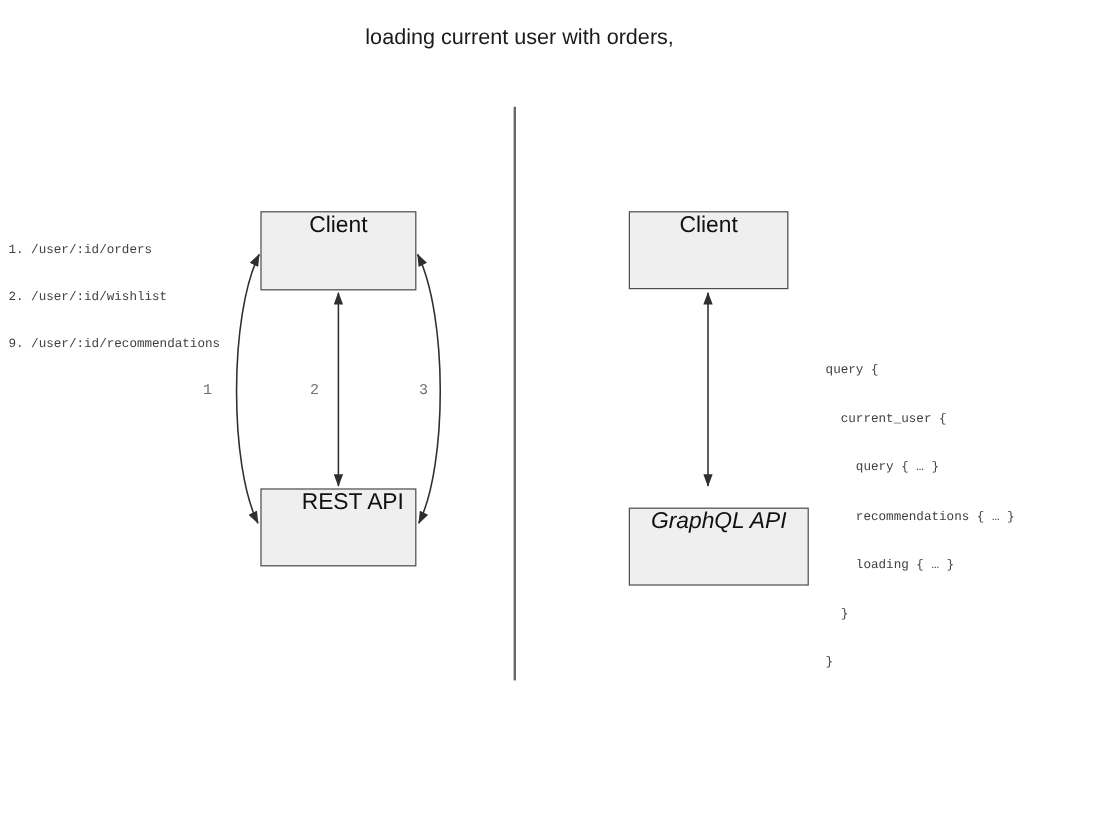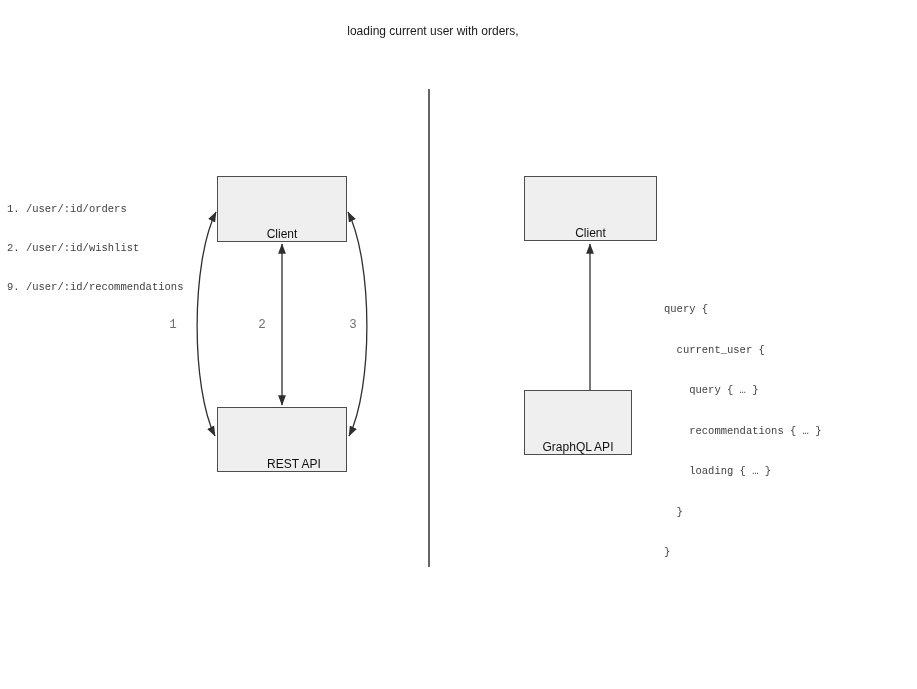--- a/index.html
+++ b/index.html
@@ -19,57 +19,57 @@
     background: #ffffff;
     font-family: "Liberation Sans", sans-serif;
     overflow: hidden;
   }
   .title {
     position: absolute;
     top: 21px;
     left: 133px;
     width: 600px;
     text-align: center;
-    font-size: 12px;
+    font-size: 18px;
     line-height: 21px;
     color: var(--title-text);
   }
   .divider {
     position: absolute;
     left: 428px;
     top: 89px;
     width: 2px;
     height: 478px;
     background: var(--divider);
   }
   .node {
     position: absolute;
     background: var(--box-fill);
     border: 1.5px solid var(--box-border);
     display: flex;
-    align-items: flex-end;
+    align-items: flex-start;
     justify-content: center;
-    font-size: 12px;
+    font-size: 19px;
     color: #111111;
     box-sizing: border-box;
   }
   .node-client-left  { left: 217px; top: 176px; width: 130px; height: 66px; }
   .node-rest         { left: 217px; top: 407px; width: 130px; height: 65px; padding-left: 24px; }
   .node-client-right { left: 524px; top: 176px; width: 133px; height: 65px; }
-  .node-graphql      { left: 524px; top: 390px; width: 108px; height: 65px; }
+  .node-graphql      { left: 524px; top: 423px; width: 150px; height: 65px; font-style: italic; }
   .code {
     position: absolute;
     font-family: Liberation Mono, monospace;
     font-size: 10.5px;
     line-height: 13px;
     white-space: pre;
     color: var(--code-text);
   }
   .endpoints { left: 7px; top: 177px; }
-  .query     { left: 664px; top: 276px; line-height: 13.5px; }
+  .query     { left: 688px; top: 276px; line-height: 13.5px; }
   .arrow-num {
     position: absolute;
     width: 14px;
     text-align: center;
     font-family: "Liberation Mono", "DejaVu Sans Mono", monospace;
     font-size: 12.5px;
     color: var(--muted-text);
   }
   .num-1 { left: 166px; top: 318px; }
   .num-2 { left: 255px; top: 318px; }

